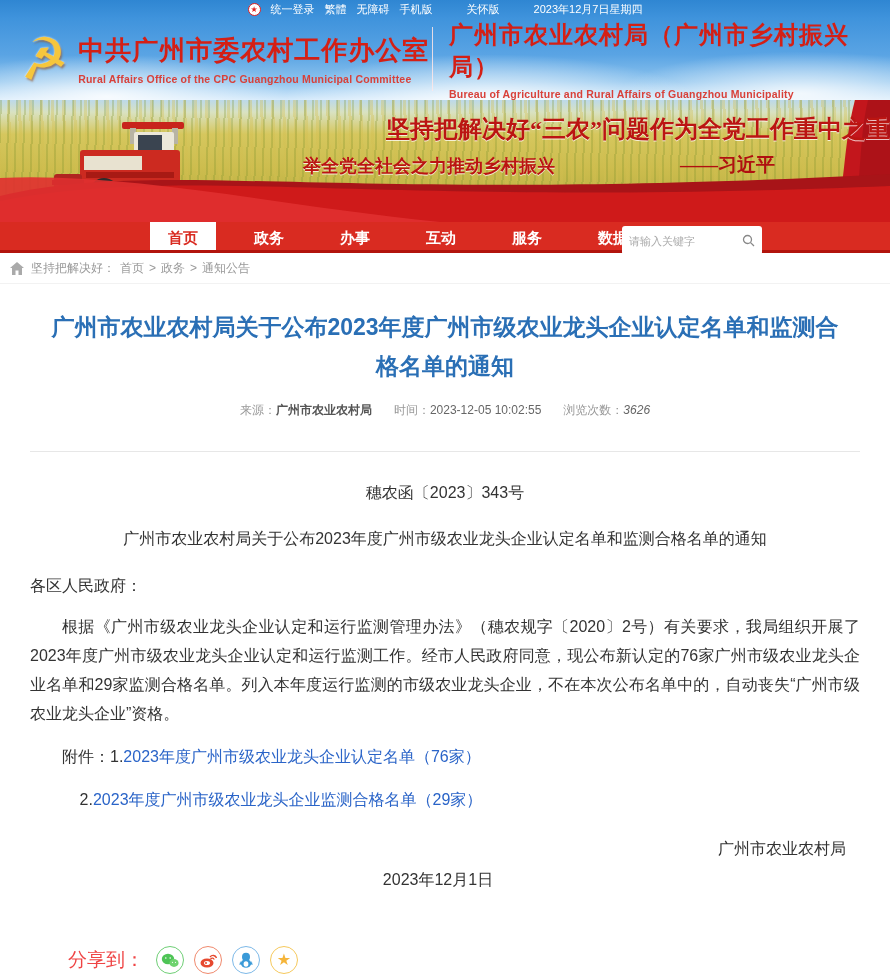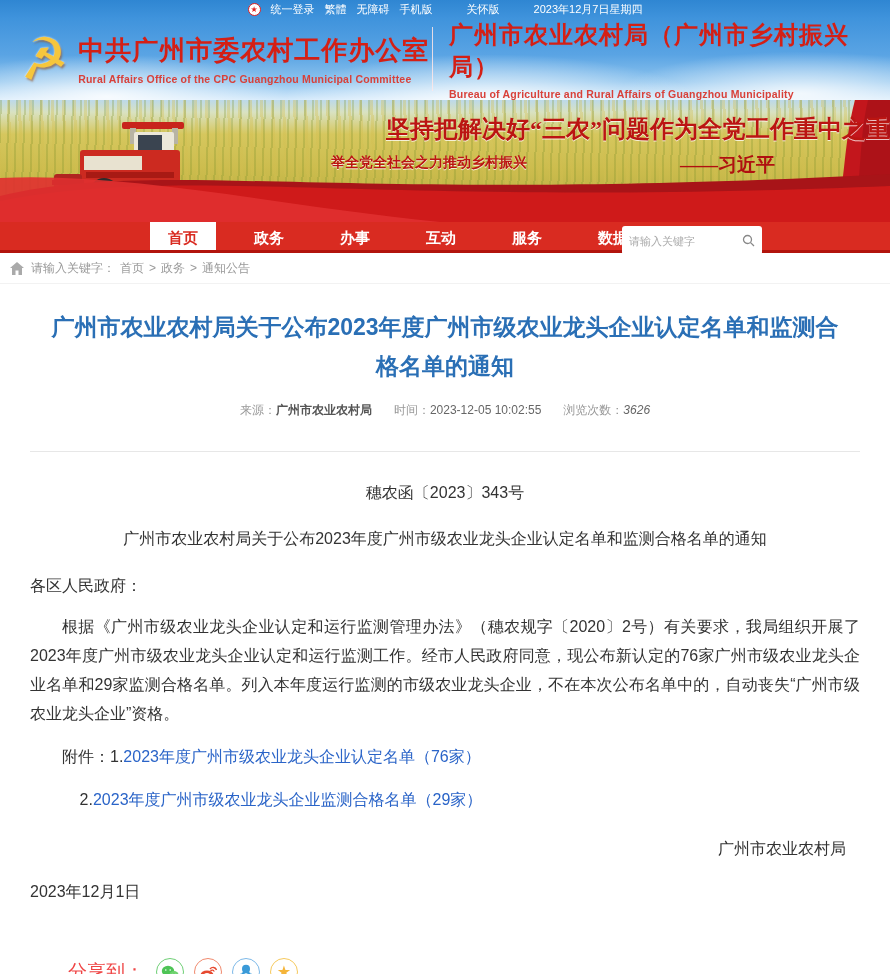--- a/index.html
+++ b/index.html
@@ -56,21 +56,21 @@
   }
   .banner .slogan1 {
     position:relative; z-index:5; text-align:right; margin-top:13px;
     font-family:"Liberation Serif","DejaVu Serif",serif;
     font-size:24px; font-weight:bold; color:#bb1512;
     text-shadow:0 1px 0 rgba(255,255,255,.75);
   }
   .banner .slogan2 {
     position:relative; z-index:5; text-align:center; margin-top:9px; padding-right:32px;
     font-family:"Liberation Serif","DejaVu Serif",serif;
-    font-size:14px; font-weight:bold; color:#bb1512;
+    font-size:18px; font-weight:bold; color:#bb1512;
     text-shadow:0 1px 0 rgba(255,255,255,.75);
   }
   .banner .signature {
     position:absolute; z-index:6; right:115px; top:52px;
     font-family:"Liberation Serif","DejaVu Serif",serif;
     font-size:19px; font-weight:bold; color:#b01010;
   }
   .banner svg.deco { position:absolute; left:0; top:0; z-index:4; }
   .banner svg.harvester { position:absolute; left:52px; top:16px; z-index:3; }
 
@@ -119,21 +119,21 @@
 
   .doc { margin-top:26px; font-size:16px; color:#333; line-height:29px; }
   .doc .doc-number { text-align:center; }
   .doc .doc-title  { text-align:center; margin-top:17px; }
   .doc .salutation { margin-top:18px; }
   .doc .paragraph  { margin-top:12px; text-indent:2em; line-height:29px; text-align:justify; }
   .doc .attach-row { margin-top:14px; text-indent:2em; }
   .doc .attach-row.second { text-indent:3.1em; }
   .doc a.attach-link { color:#2a64c8; text-decoration:none; cursor:pointer; }
   .doc .signer { text-align:right; margin-top:20px; padding-right:14px; }
-  .doc .sign-date { text-align:left; margin-top:14px; padding-right:14px; }
+  .doc .sign-date { text-align:center; margin-top:2px; padding-right:14px; }
 
   
   .share { display:flex; align-items:center; margin:52px 0 40px 38px; }
   .share .share-label { font-size:19px; color:#ef4444; margin-right:12px; }
   .share .sicon {
     width:28px; height:28px; border-radius:50%; margin-right:10px; cursor:pointer;
     display:flex; align-items:center; justify-content:center; background:#fff;
   }
   .share .wechat { border:1px solid #6fcf76; }
   .share .weibo  { border:1px solid #f08a6e; }
@@ -220,21 +220,21 @@
     </span>
   </div>
 </div>
 
 <div class="breadcrumb">
   <span class="home-ico">
     <svg width="14" height="13" viewBox="0 0 14 13">
         <path d="M7 0 L14 6 L12 6 L12 13 L8.5 13 L8.5 8.5 L5.5 8.5 L5.5 13 L2 13 L2 6 L0 6 Z" fill="#aaa"></path>
       </svg>
   </span>
-  <span>请输入关键字：</span>
+  <span>坚持把解决好：</span>
   <a>首页</a>
   <span>&gt;</span>
   <a>政务</a>
   <span>&gt;</span>
   <a>通知公告</a>
 </div>
 
 <div class="article">
   <div class="art-title">广州市农业农村局关于公布2023年度广州市级农业龙头企业认定名单和监测合格名单的通知</div>
 

